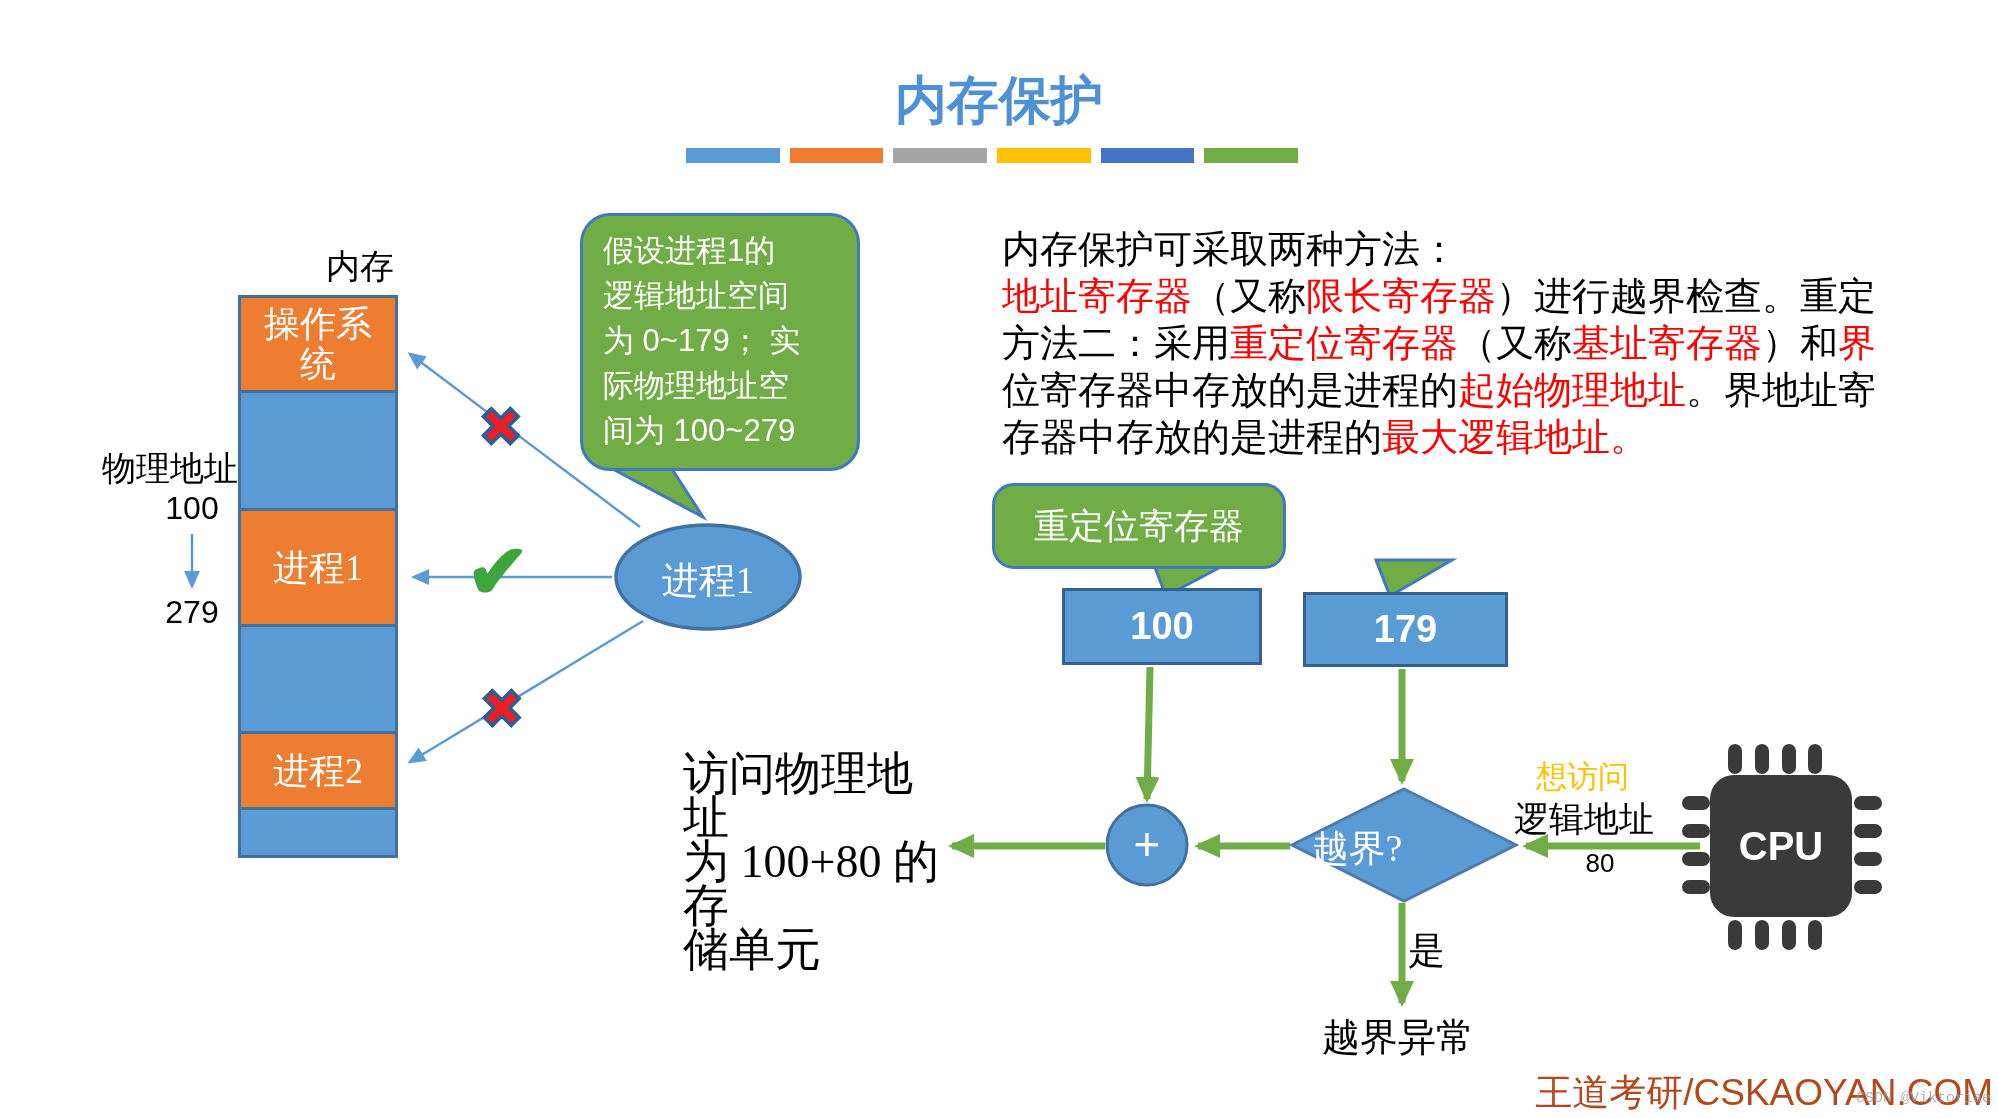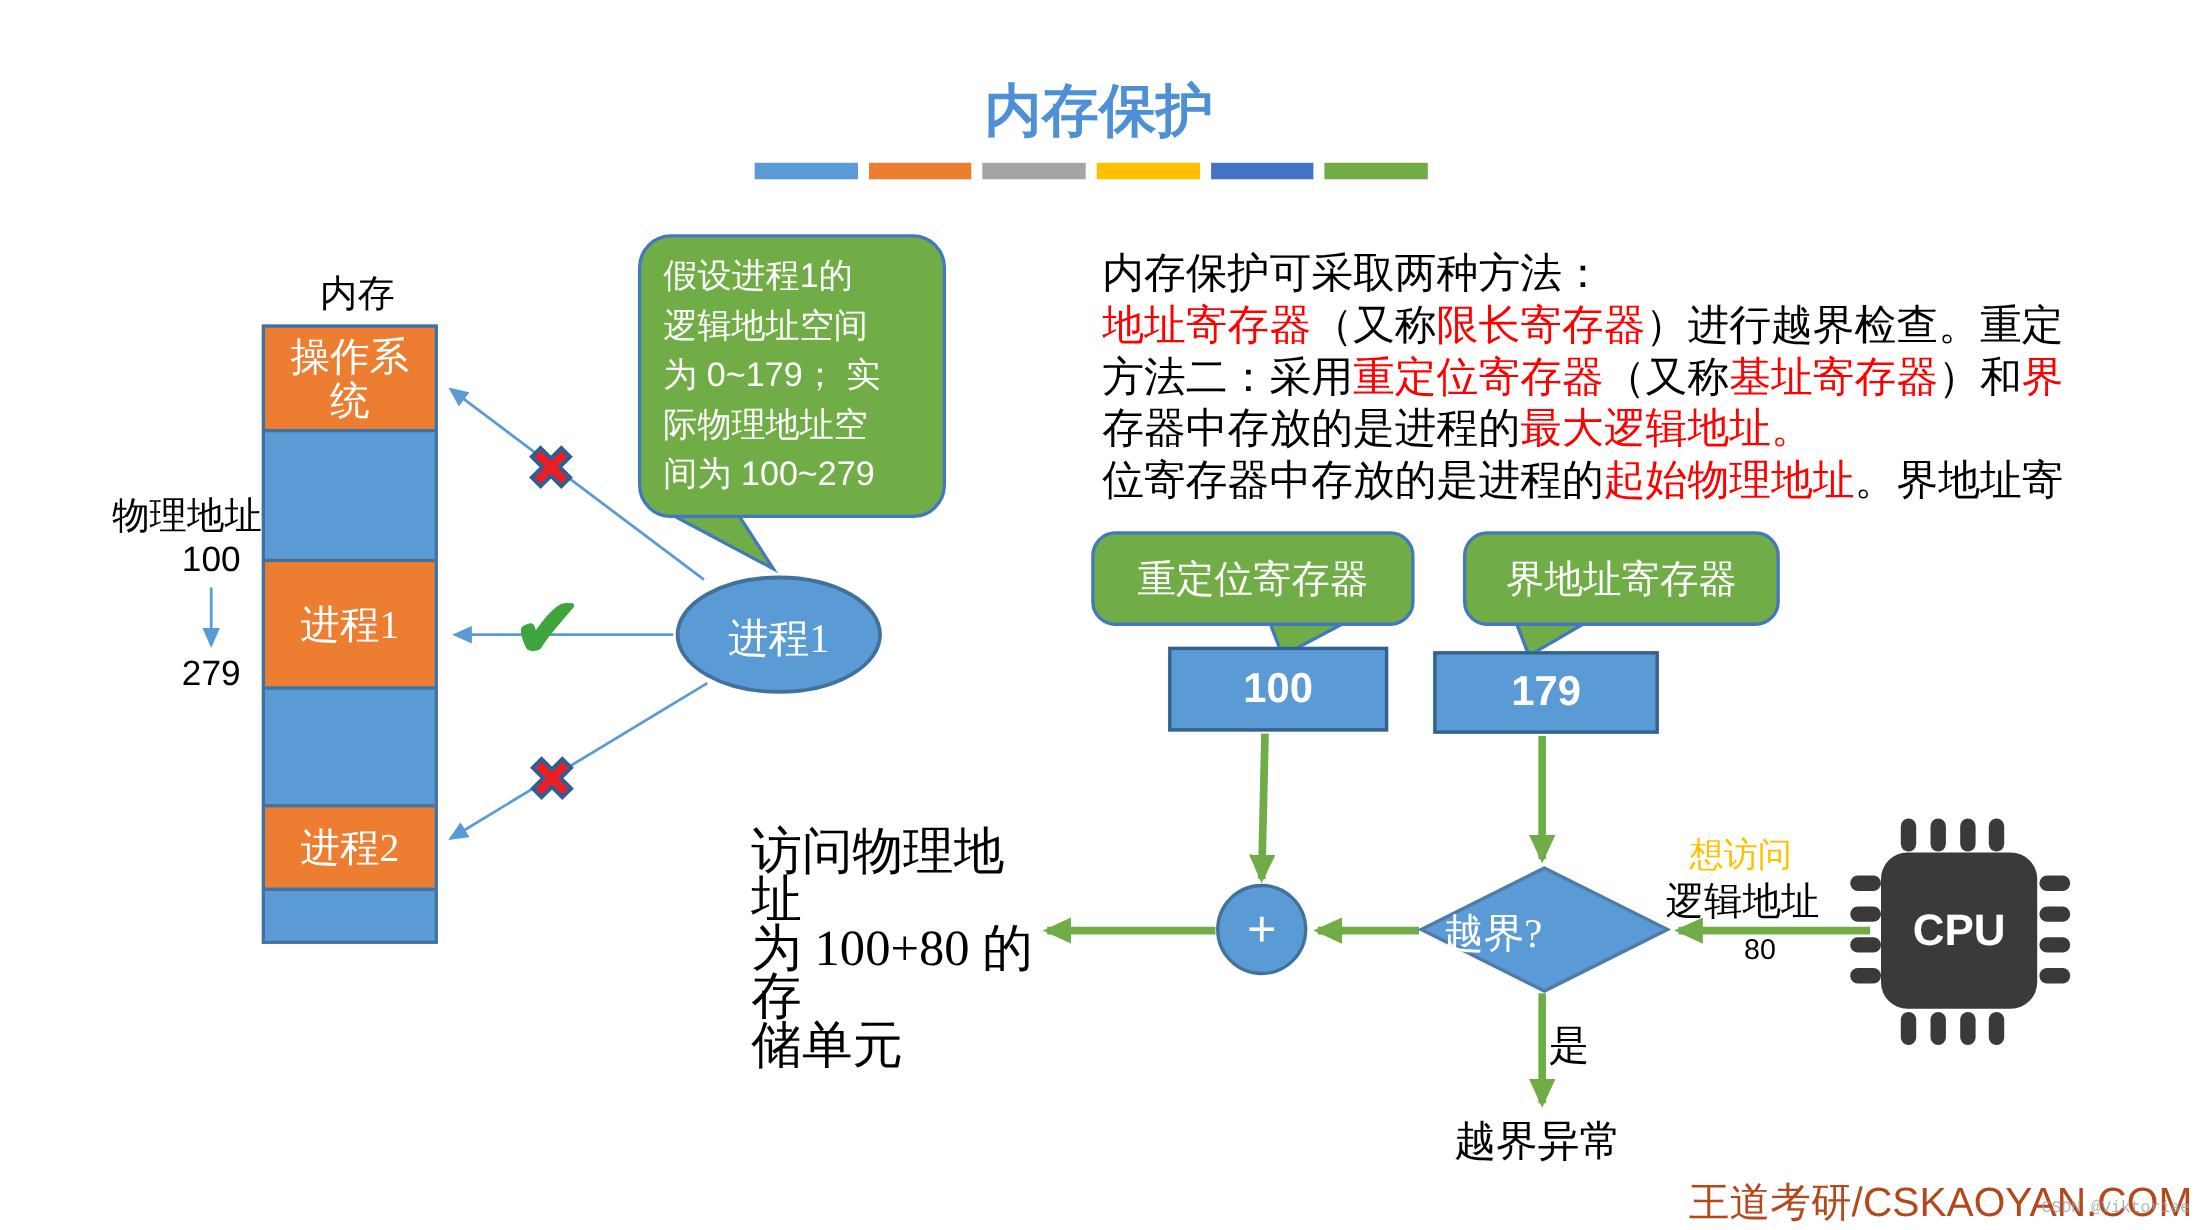--- a/index.html
+++ b/index.html
@@ -8,21 +8,21 @@
   .sans{font-family:"Liberation Sans","DejaVu Sans",sans-serif;}
   svg.layer{position:absolute;left:0;top:0;z-index:1;}
   .ov{position:absolute;z-index:2;}
 
   
   .title{left:809px;top:66px;width:380px;text-align:center;font-size:52px;font-weight:bold;color:#4E90D6;}
   .bars{left:686px;top:148px;width:612px;height:15px;display:flex;gap:10px;}
   .bar{flex:1;height:15px;}
 
   
-  .mem-label{left:270px;top:244px;width:110px;text-align:center;font-size:34px;color:#000;}
+  .mem-label{left:284px;top:244px;width:110px;text-align:right;font-size:34px;color:#000;}
   .mcol{left:238px;top:295px;width:160px;height:563px;border:3px solid #41719C;box-sizing:border-box;
         display:flex;flex-direction:column;background:#5B9BD5;}
   .mblock{display:flex;align-items:center;justify-content:center;text-align:center;
           color:#fff;font-size:36px;line-height:40px;box-sizing:border-box;padding:0 8px;}
   .mblock+.mblock{border-top:3px solid #41719C;}
   .orange{background:#ED7D31;}
   .blue{background:#5B9BD5;}
 
   .phys{left:38px;top:446px;width:200px;text-align:right;font-size:34px;color:#000;}
   .num{font-family:"Liberation Sans","DejaVu Sans",sans-serif;font-size:32px;color:#000;text-align:center;}
@@ -147,26 +147,25 @@
   <div class="ov xmark" style="left:479px;top:400px;">✖</div>
   <div class="ov check" style="left:466px;top:534px;">✔</div>
   <div class="ov xmark" style="left:480px;top:682px;">✖</div>
 
   <div class="ov wlabel" style="left:618px;top:556px;width:180px;font-size:37px;">进程1</div>
 
   <div class="ov para">
       <div><span class="blk">内存保护可采取两种方法：</span></div>
       <div><span class="red">地址寄存器</span><span class="blk">（又称</span><span class="red">限长寄存器</span><span class="blk">）进行越界检查。重定</span></div>
       <div><span class="blk">方法二：采用</span><span class="red">重定位寄存器</span><span class="blk">（又称</span><span class="red">基址寄存器</span><span class="blk">）和</span><span class="red">界</span></div>
+      <div><span class="blk">位寄存器中存放的是进程的</span><span class="red">起始物理地址</span><span class="blk">。界地址寄</span></div>
       <div><span class="blk">存器中存放的是进程的</span><span class="red">最大逻辑地址。</span></div>
-      <div><span class="blk">位寄存器中存放的是进程的</span><span class="red">起始物理地址</span><span class="blk">。界地址寄</span></div>
     </div>
 
   <div class="ov gbubble" style="left:992px;top:483px;width:294px;height:86px;">重定位寄存器</div>
-  <div class="ov gbubble" style="left:1330px;top:483px;width:288px;height:86px;">界地址寄存器</div>
   <div class="ov vbox" style="left:1062px;top:588px;width:200px;height:77px;">100</div>
   <div class="ov vbox" style="left:1303px;top:592px;width:205px;height:75px;">179</div>
 
   <div class="ov wlabel sans" style="left:1117px;top:817px;width:60px;font-size:46px;">+</div>
   <div class="ov wlabel" style="left:1272px;top:824px;width:170px;font-size:37px;">越界?</div>
   <div class="ov" style="left:683px;top:752px;width:260px;font-size:46px;line-height:44px;color:#000;">
       <div>访问物理地址</div>
       <div>为 100+80 的存</div>
       <div>储单元</div>
     </div>

